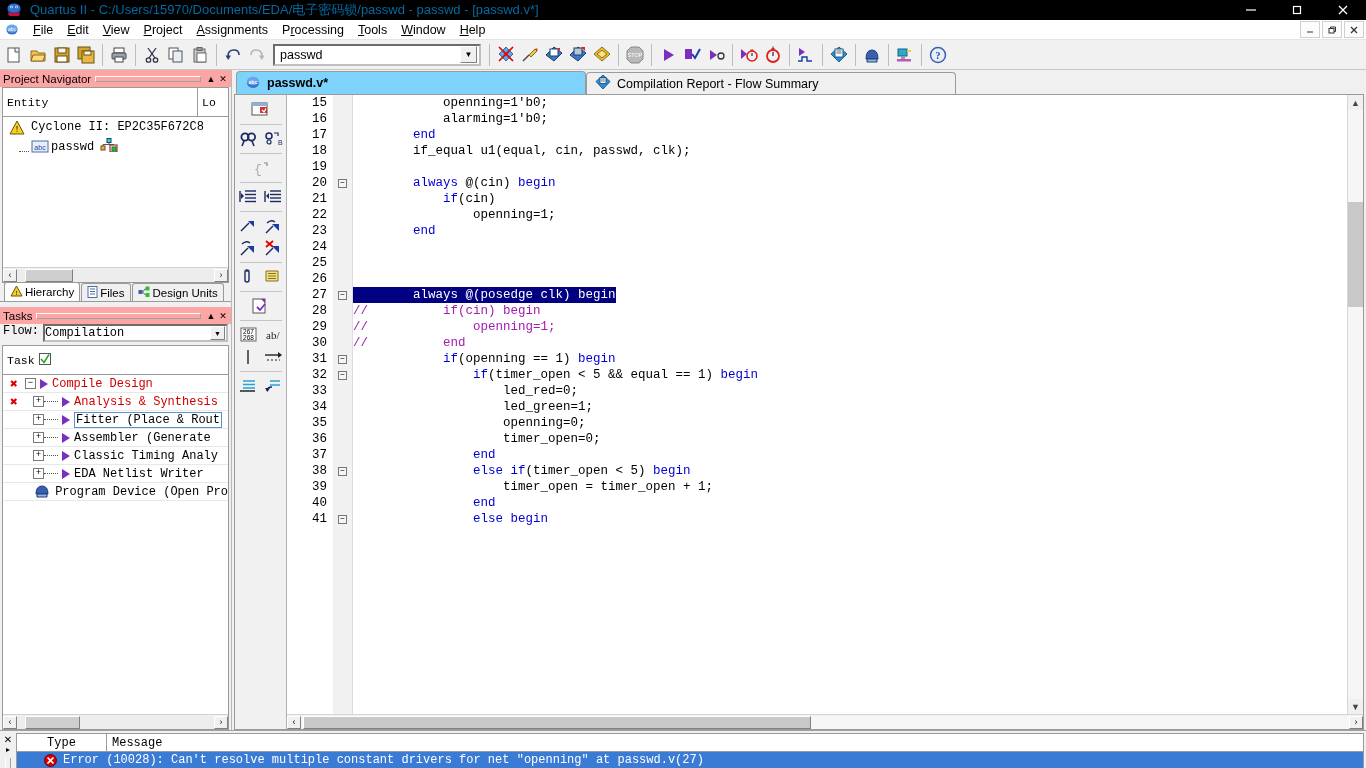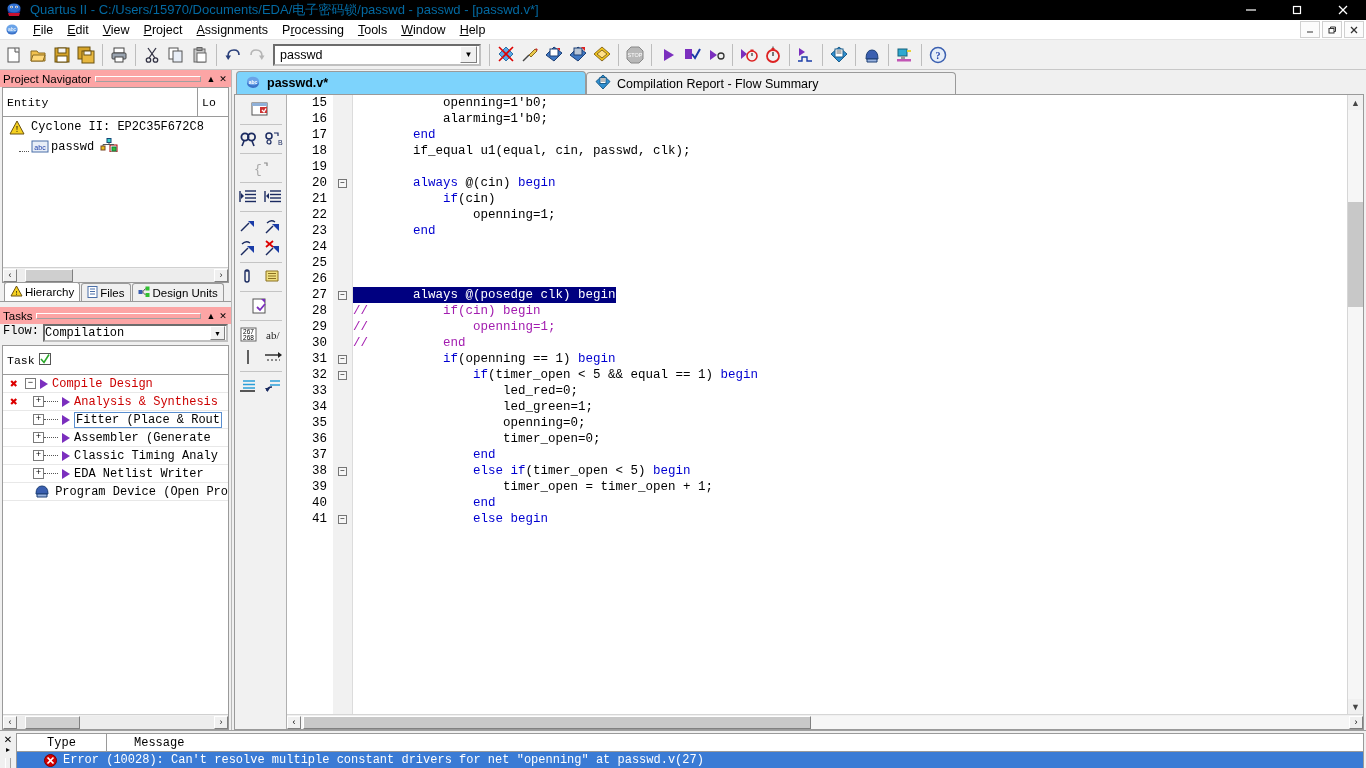--- a/index.html
+++ b/index.html
@@ -934,21 +934,21 @@
   <div id="msg-side">
     <span style="font-size:10px;">✕</span>
     <span style="font-size:8px;">▸</span>
     <span style="width:6px; height:52px; margin-top:4px; border-left:1px solid #fff; border-right:1px solid #a0a0a0;"></span>
 
   </div>
   <div id="msg-main">
     <div id="msg-table">
       <div id="msg-head">
         <span class="mh" style="width:90px;">Type</span>
-        <span class="mh" style="flex:1; border-right:none; justify-content:flex-start; padding-left:5px;margin-left:22px;">Message</span>
+        <span class="mh" style="flex:1; border-right:none; justify-content:flex-start; padding-left:5px;">Message</span>
       </div>
       <div id="msg-rows">
           <div class="msg-row selected">
             <span class="msg-exp"></span>
             <span class="msg-ico">
               <svg width="13" height="13">
                 <circle cx="6.5" cy="6.5" r="6" fill="#d40000" stroke="#7a0000"></circle>
                 <line x1="3.5" y1="3.5" x2="9.5" y2="9.5" stroke="#fff" stroke-width="1.7"></line>
                 <line x1="9.5" y1="3.5" x2="3.5" y2="9.5" stroke="#fff" stroke-width="1.7"></line>
               </svg>

